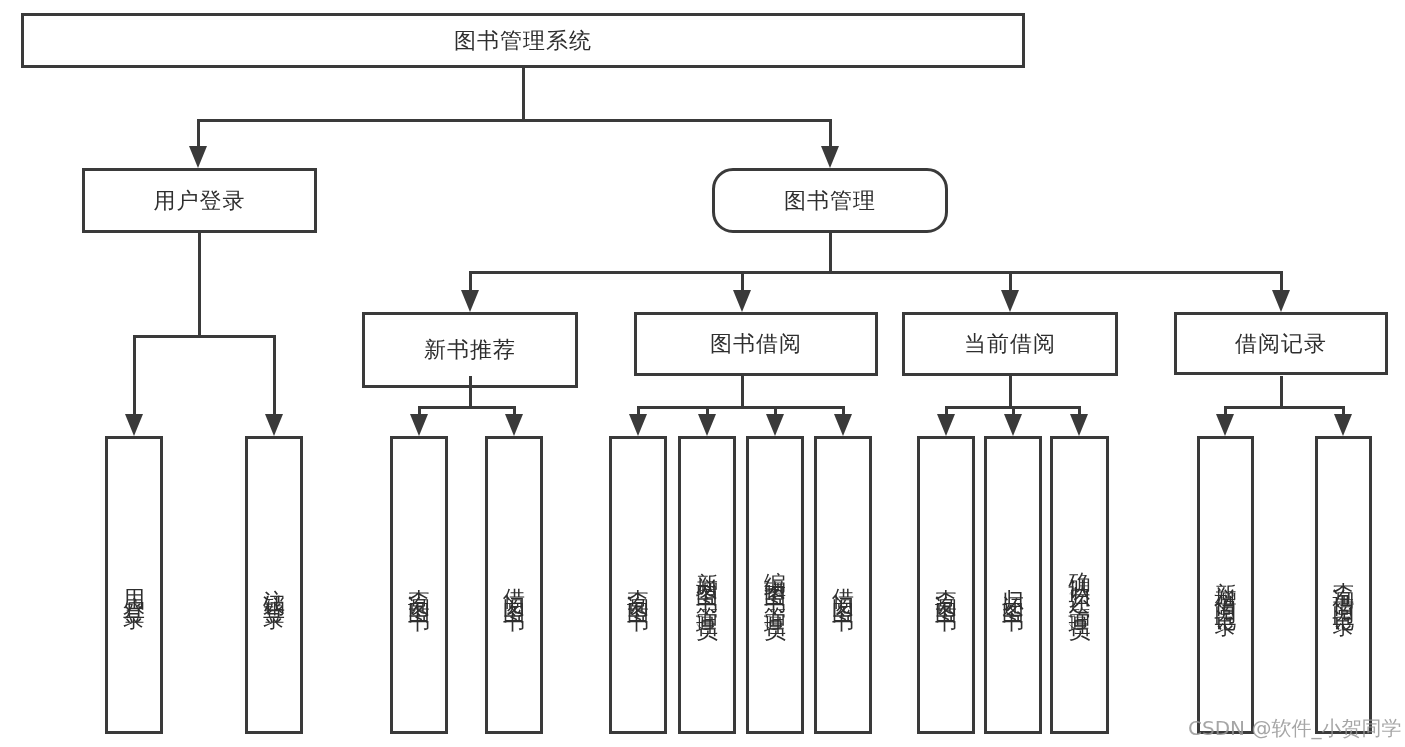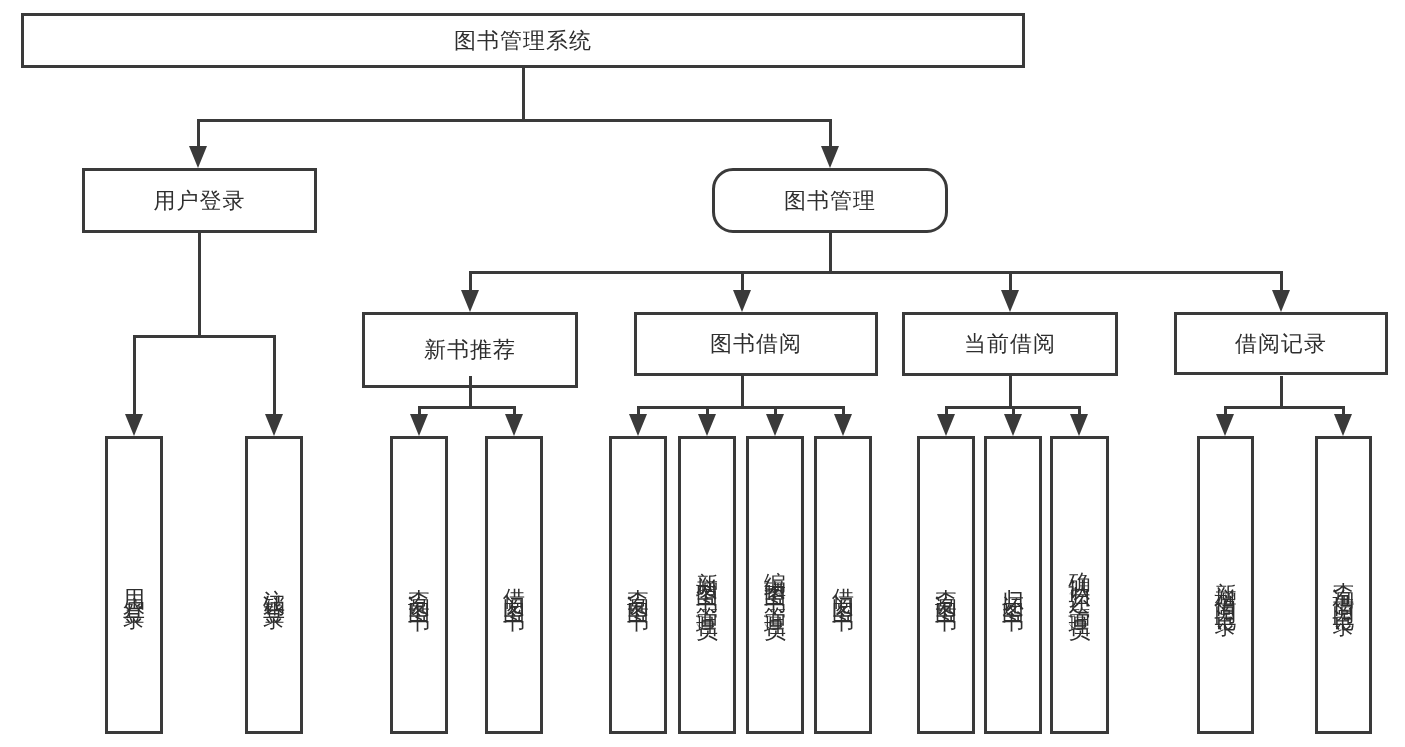--- a/index.html
+++ b/index.html
@@ -180,14 +180,15 @@
     <span class="lbl">确认归还（管理员）</span>
   </div>
 
   <div class="box v" style="left:1197px; top:436px; width:57px; height:298px;">
     <span class="lbl">新增借阅记录</span>
   </div>
   <div class="box v" style="left:1315px; top:436px; width:57px; height:298px;">
     <span class="lbl">查询借阅记录</span>
   </div>
 
+  <div class="watermark">CSDN @软件_小贺同学</div>
 
 </div>
 
 </body></html>

